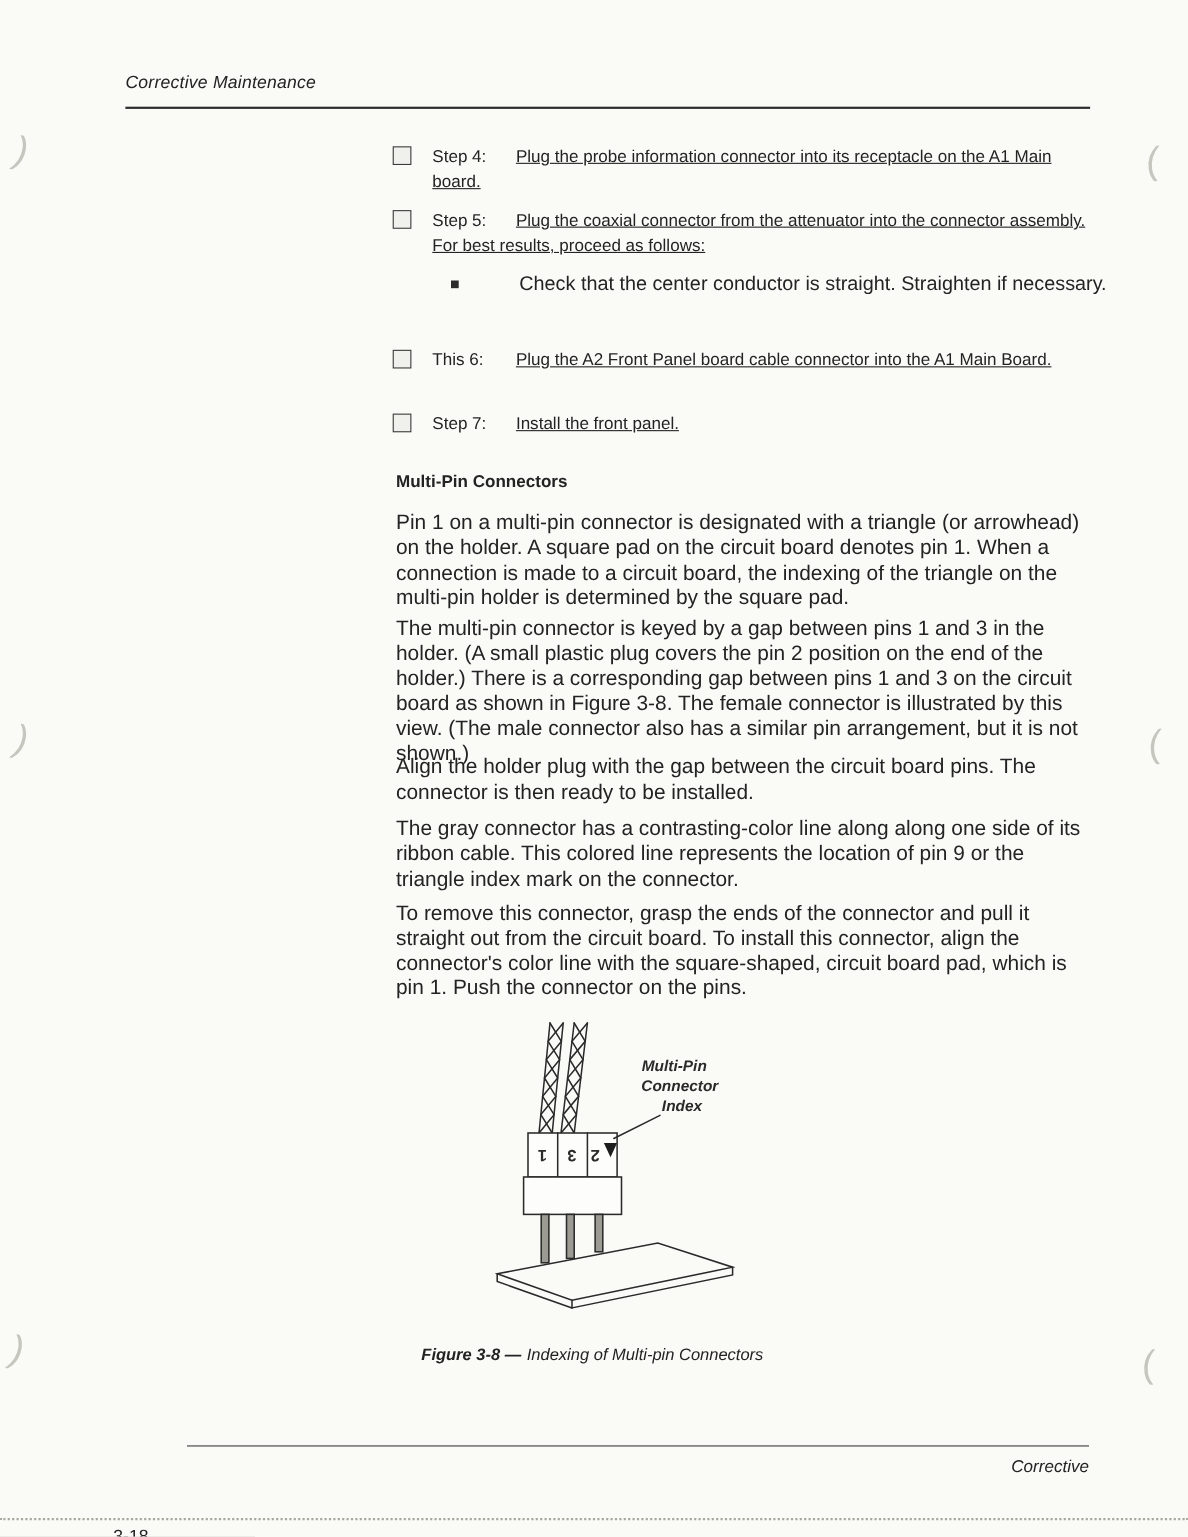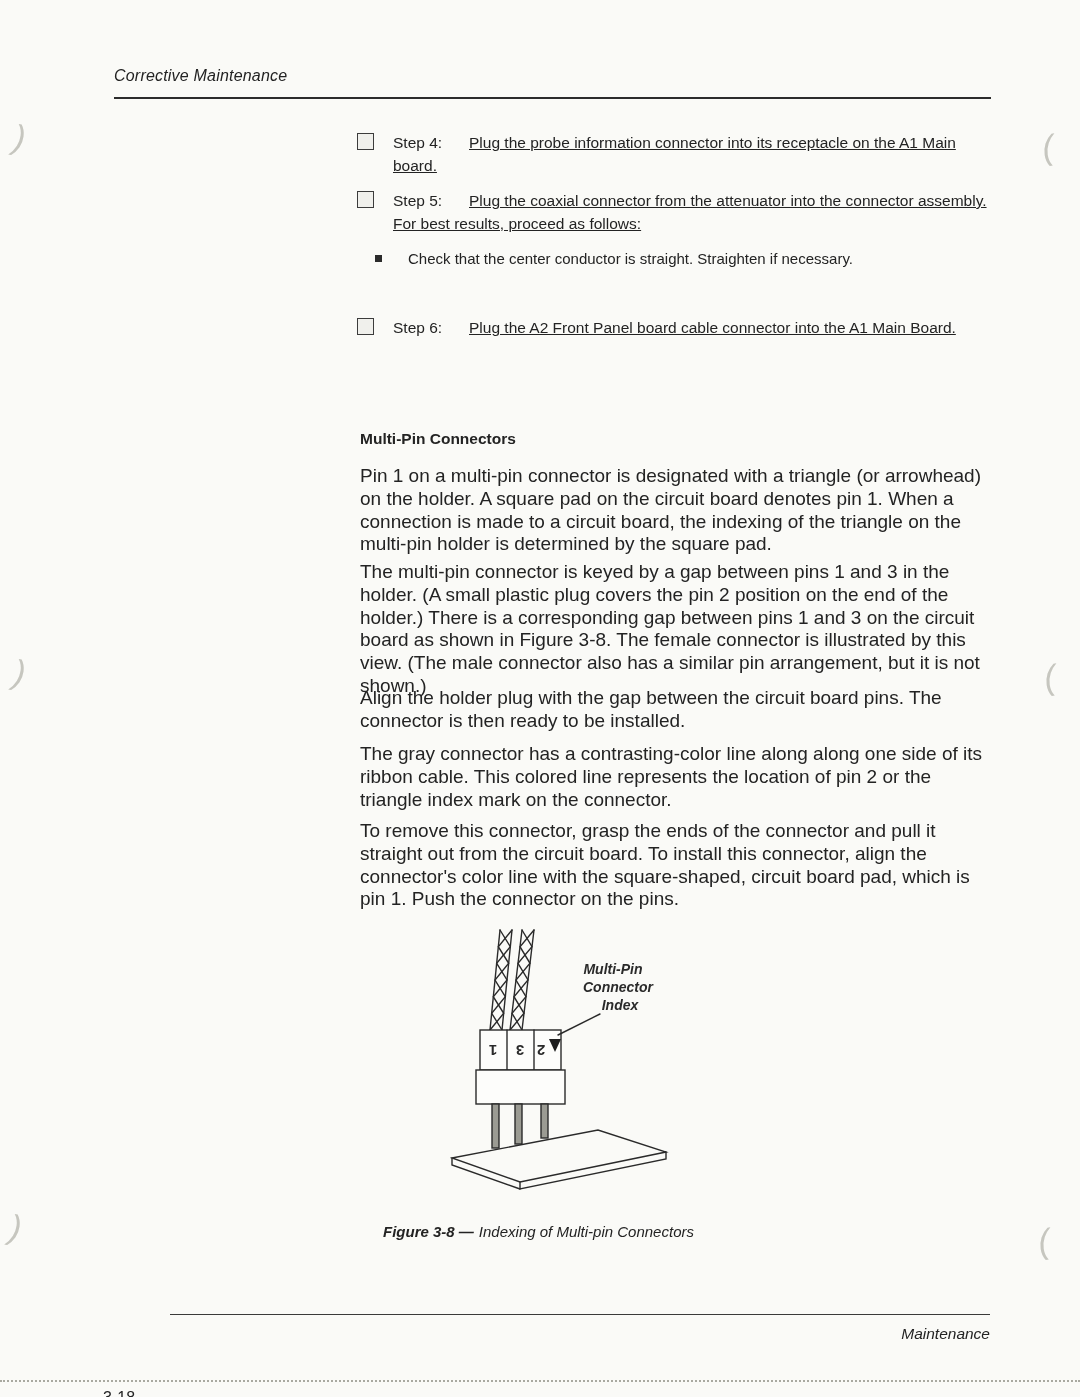--- a/index.html
+++ b/index.html
@@ -11,21 +11,21 @@
   }
   .abs { position:absolute; }
   .header-title { left:114px; top:67px; font-size:16px; font-weight:normal; font-style:italic; letter-spacing:.2px; }
   .header-rule { left:114px; top:97px; width:877px; height:2px; background:#2c2c2c; }
 
   .step { position:absolute; left:357px; width:634px; font-size:15.5px; line-height:23px; }
   .checkbox { position:absolute; left:0; top:2px; width:17px; height:17px; border:1.6px solid #3c3c3c; background:#f0f0ec; }
   .step-body { margin-left:36px;text-decoration:underline; }
   .step-label { display:inline-block; width:76px; }
 
-  .bullet { position:absolute; left:375px; width:596px; font-size:15px; line-height:23px; }
+  .bullet { position:absolute; left:410px; width:596px; font-size:18px; line-height:23px;text-align:right; }
   .bullet-marker { position:absolute; left:0; top:8px; width:7px; height:7px; background:#2b2b2b; }
   .bullet-text { margin-left:33px; }
 
   .heading { left:360px; top:430px; font-size:15.5px; font-weight:bold; }
   .para { position:absolute; left:360px; width:633px; font-size:19px; line-height:22.8px; }
   .p1 { top:465px; } .p2 { top:561px; } .p3 { top:687px; } .p4 { top:743px; } .p5 { top:820px; }
 
   .figure-wrap { left:450px; top:928px; width:280px; height:300px; }
   .caption { left:383px; top:1223px; font-size:15px; font-style:italic; }
   .caption-label { font-weight:bold; margin-right:5px;text-align:right; }
@@ -67,30 +67,36 @@
   </div>
 
   <div class="bullet" style="top:247px;">
     <span class="bullet-marker"></span>
     <div class="bullet-text">Check that the center conductor is straight. Straighten if necessary.</div>
   </div>
 
   <div class="step" style="top:316px;">
     <span class="checkbox"></span>
     <div class="step-body">
-      <span class="step-label">Step 6:</span><span>Plug the A2 Front Panel board cable connector into the A1 Main Board.</span>
+      <span class="step-label">This 6:</span><span>Plug the A2 Front Panel board cable connector into the A1 Main Board.</span>
     </div>
   </div>
 
+  <div class="step" style="top:374px;">
+    <span class="checkbox"></span>
+    <div class="step-body">
+      <span class="step-label">Step 7:</span><span>Install the front panel.</span>
+    </div>
+  </div>
 
   <div class="abs heading">Multi-Pin Connectors</div>
   <div class="para p1">Pin 1 on a multi-pin connector is designated with a triangle (or arrowhead) on the holder. A square pad on the circuit board denotes pin 1. When a connection is made to a circuit board, the indexing of the triangle on the multi-pin holder is determined by the square pad.</div>
   <div class="para p2">The multi-pin connector is keyed by a gap between pins 1 and 3 in the holder. (A small plastic plug covers the pin 2 position on the end of the holder.) There is a corresponding gap between pins 1 and 3 on the circuit board as shown in Figure 3-8. The female connector is illustrated by this view. (The male connector also has a similar pin arrangement, but it is not shown.)</div>
   <div class="para p3">Align the holder plug with the gap between the circuit board pins. The connector is then ready to be installed.</div>
-  <div class="para p4">The gray connector has a contrasting-color line along along one side of its ribbon cable. This colored line represents the location of pin 2 or the triangle index mark on the connector.</div>
+  <div class="para p4">The gray connector has a contrasting-color line along along one side of its ribbon cable. This colored line represents the location of pin 9 or the triangle index mark on the connector.</div>
   <div class="para p5">To remove this connector, grasp the ends of the connector and pull it straight out from the circuit board. To install this connector, align the connector's color line with the square-shaped, circuit board pad, which is pin 1. Push the connector on the pins.</div>
 
   <div class="abs figure-wrap">
     <svg viewBox="0 0 280 300" width="280" height="300" fill="none" stroke="#2a2a2a" stroke-width="1.4" stroke-linecap="round">
 
       <g>
         <path d="M50,2 L40,102"></path>
           <path d="M62,2 L52,102"></path>
         <path d="M50,2 L60.3,18.7 L46.7,35.3 L57,52 L43.3,68.7 L53.7,85.3 L40,102"></path>
         <path d="M62,2 L48.3,18.7 L58.7,35.3 L45,52 L55.3,68.7 L41.7,85.3 L52,102"></path>
@@ -131,16 +137,16 @@
       </g>
     </svg>
   </div>
 
   <div class="abs caption">
     <span class="caption-label">Figure 3-8 —</span><span>Indexing of Multi-pin Connectors</span>
   </div>
 
   <div class="abs footer-rule"></div>
   <div class="abs footer-page">3-18</div>
-  <div class="abs footer-label">Maintenance</div>
+  <div class="abs footer-label">Corrective</div>
   <div class="abs dotted-edge"></div>
 
 </div>
 
 </body></html>

